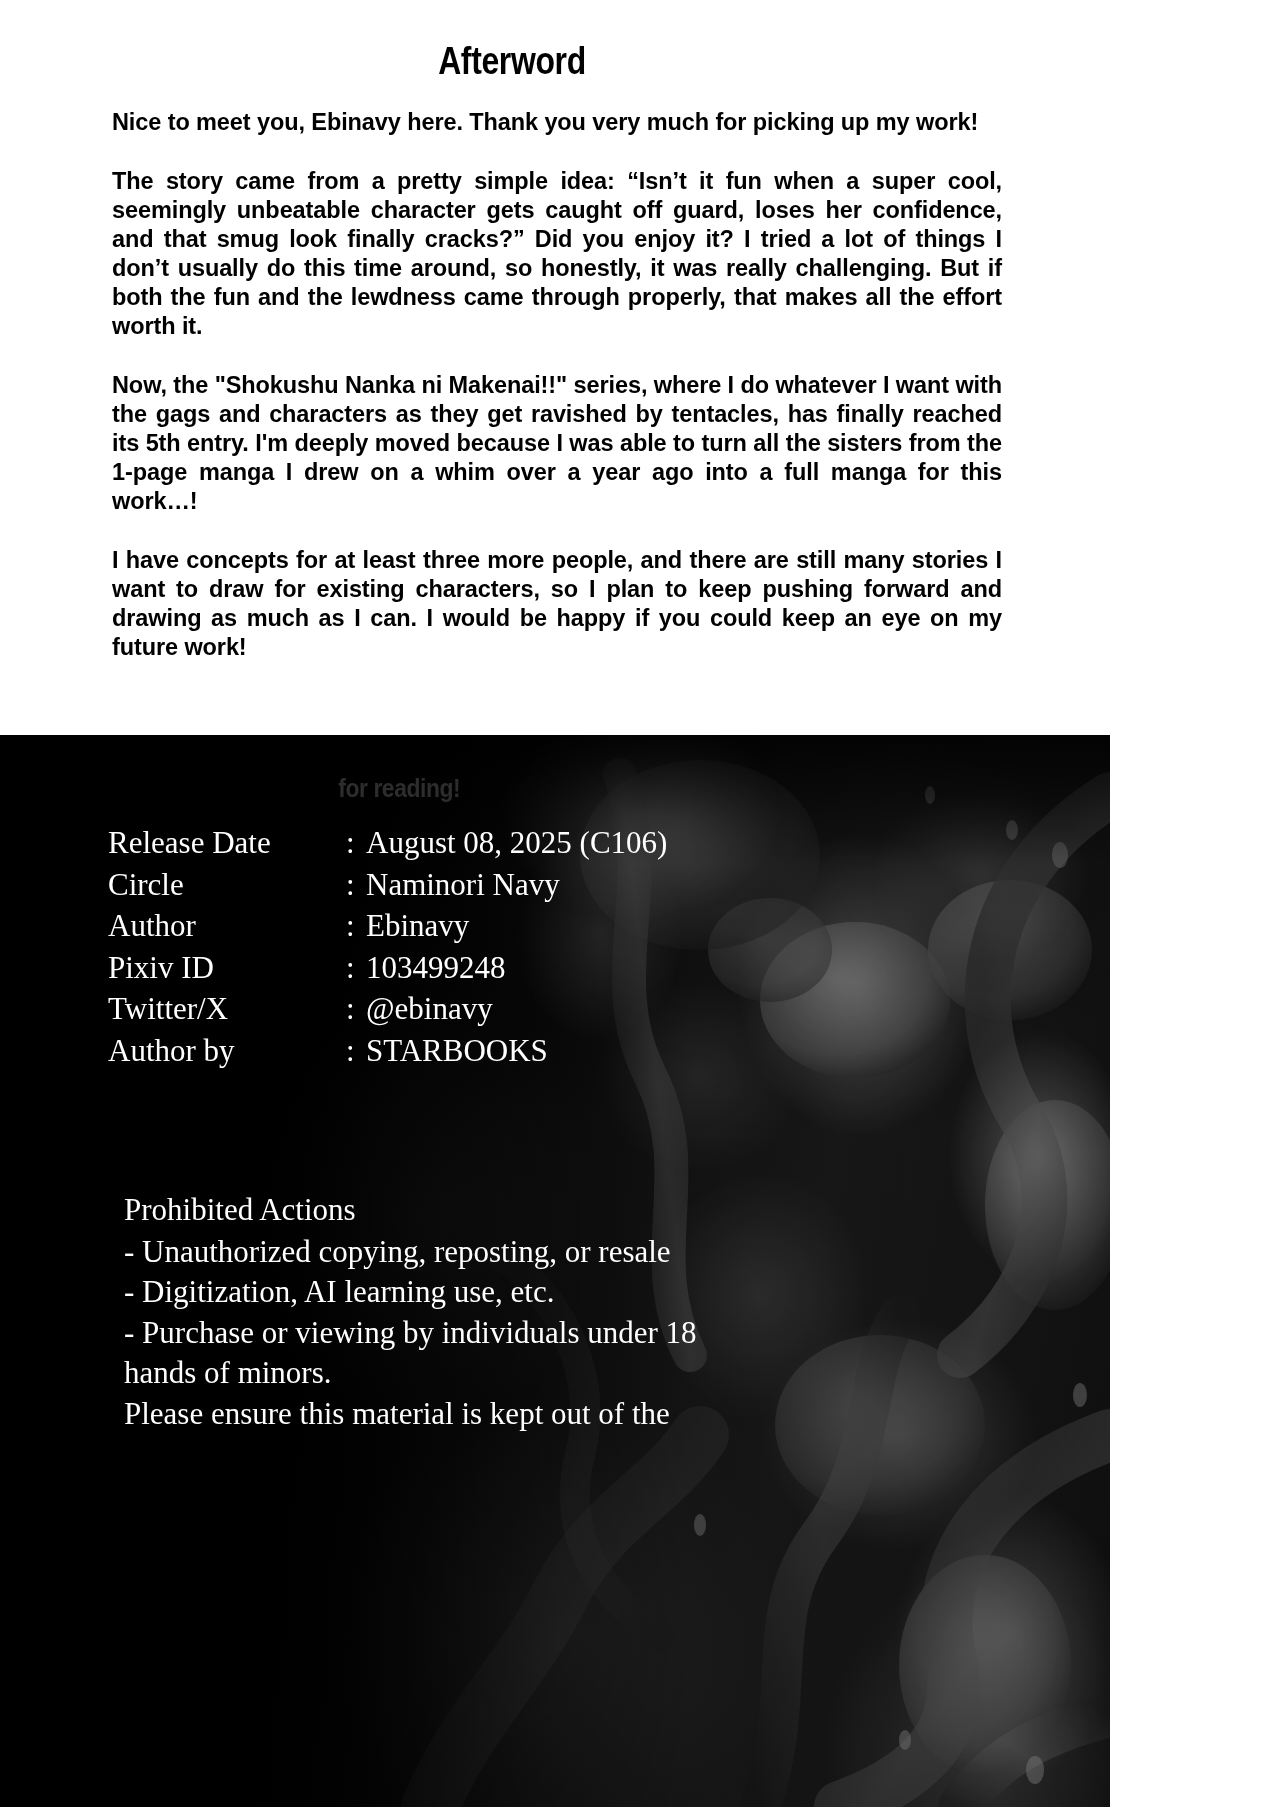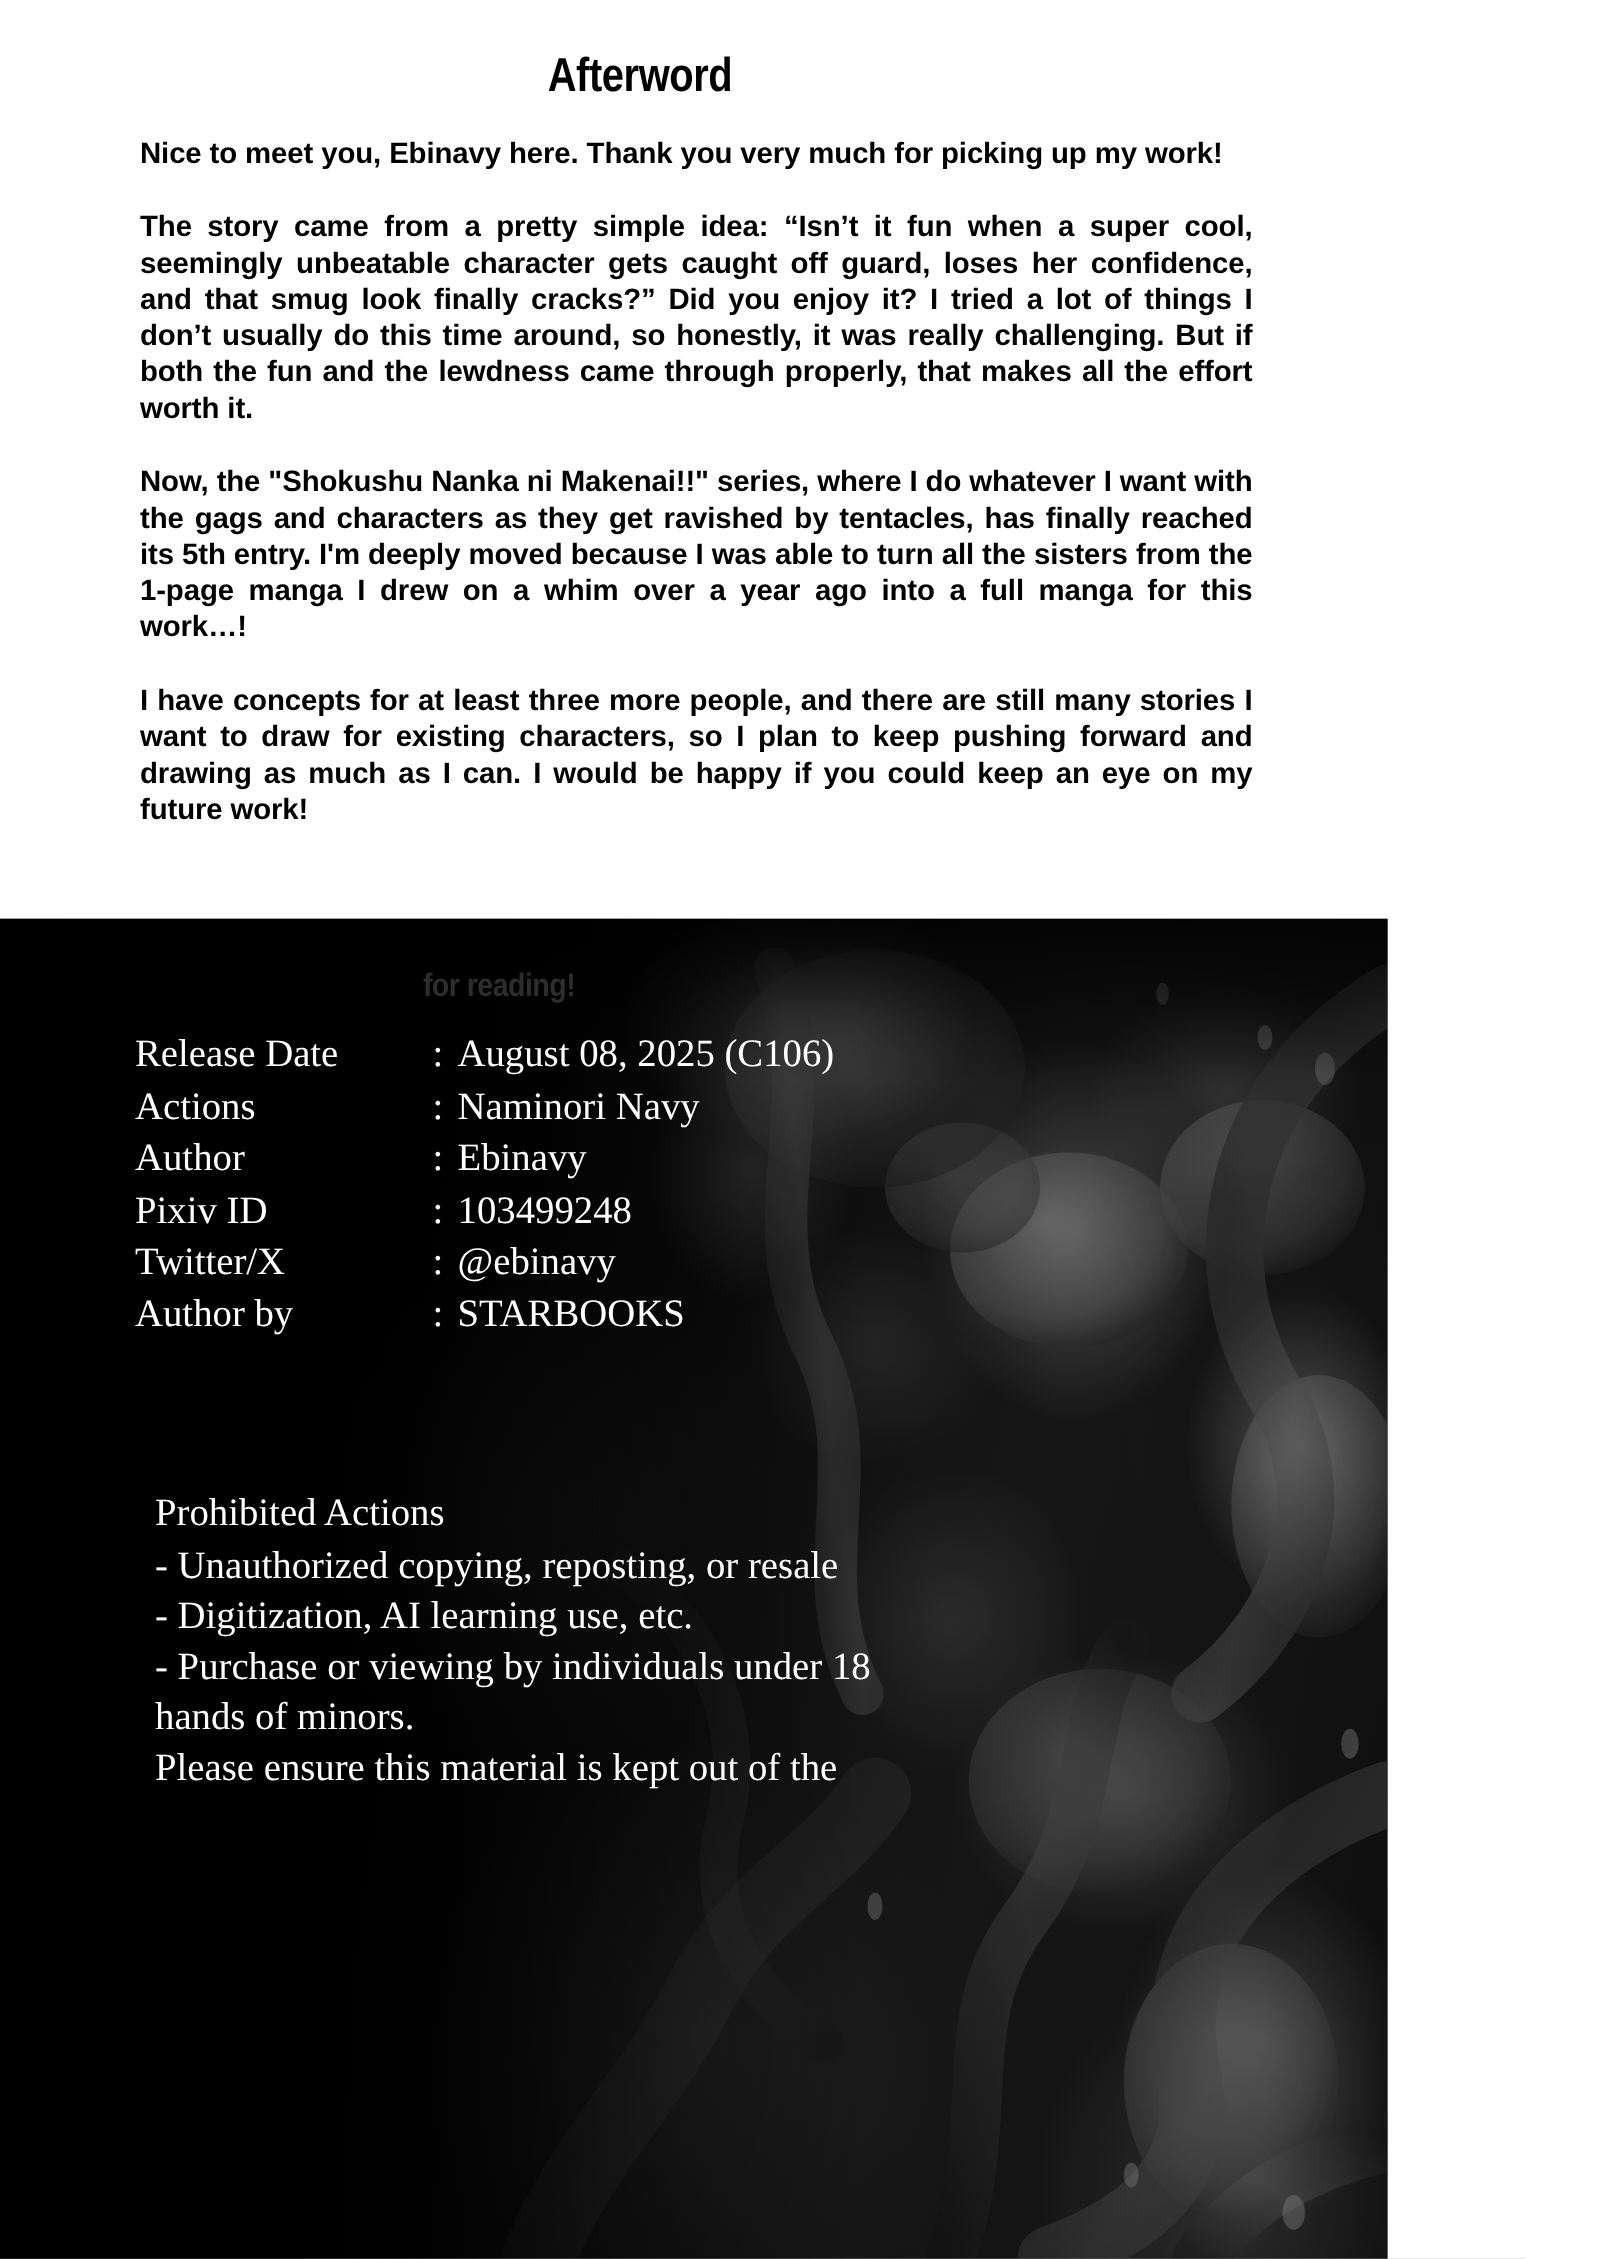--- a/index.html
+++ b/index.html
@@ -232,21 +232,21 @@
 
     <div class="colophon-table">
 
       <div class="colophon-row">
         <span class="colophon-label">Release Date</span>
         <span class="colophon-sep">:</span>
         <span class="colophon-value">August 08, 2025 (C106)</span>
       </div>
 
       <div class="colophon-row">
-        <span class="colophon-label">Actions</span>
+        <span class="colophon-label">Circle</span>
         <span class="colophon-sep">:</span>
         <span class="colophon-value">Naminori Navy</span>
       </div>
 
       <div class="colophon-row">
         <span class="colophon-label">Author</span>
         <span class="colophon-sep">:</span>
         <span class="colophon-value">Ebinavy</span>
       </div>
 

